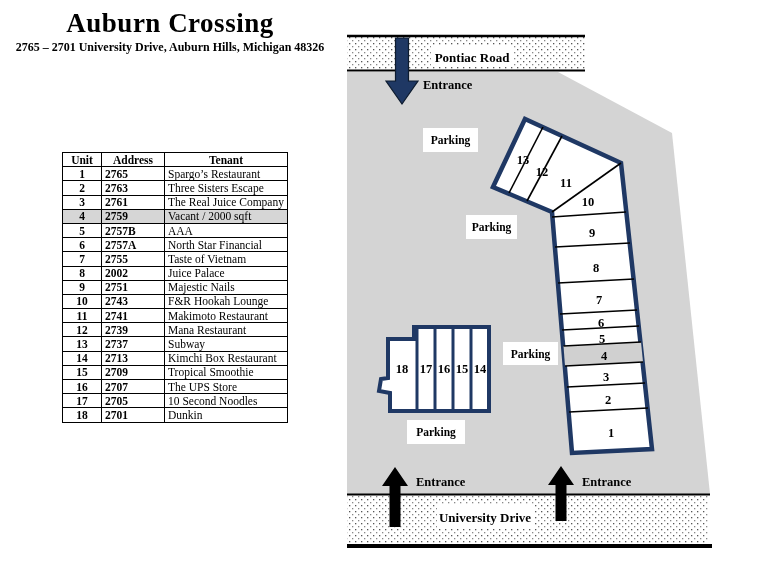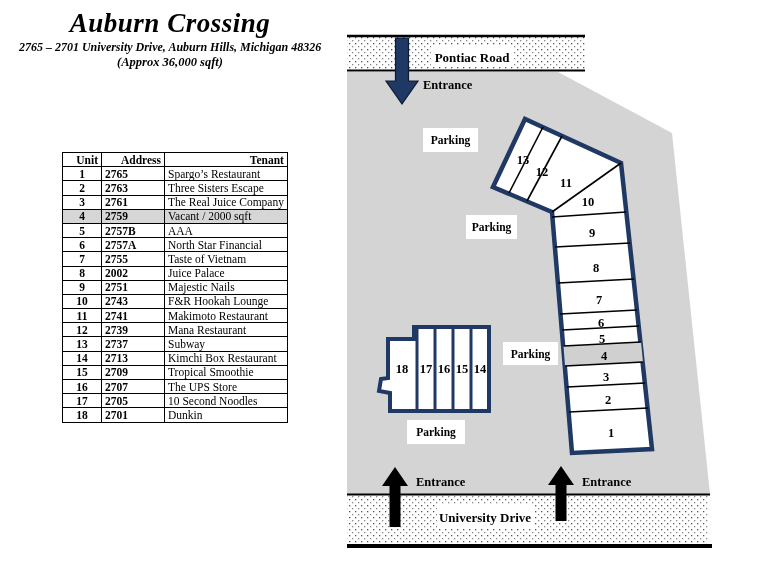--- a/index.html
+++ b/index.html
@@ -1,49 +1,48 @@
 <!DOCTYPE html>
 <html><head>
 <meta charset="utf-8">
 <style>
   html,body{margin:0;padding:0;background:#fff;}
   #page{position:relative;width:761px;height:588px;background:#ffffff;overflow:hidden;
         font-family:"Liberation Serif","DejaVu Serif",serif;color:#000;}
   
-  #header{position:absolute;left:0;top:8px;width:340px;text-align:center;font-style:italic;}
+  #header{position:absolute;left:0;top:8px;width:340px;text-align:center;}
   #header .title{font-size:27px;font-weight:bold;letter-spacing:.5px;line-height:30px;}
   #header .addr{font-size:12px;font-weight:bold;line-height:15px;margin-top:2px;}
   #header .sqft{font-size:12.5px;font-weight:bold;line-height:15px;}
   
   #tenant-table{position:absolute;left:62px;top:152px;border-collapse:collapse;
         font-size:11.5px;line-height:12px;}
   #tenant-table th,#tenant-table td{border:1px solid #000;height:13.2px;padding:0 3px;
         white-space:nowrap;}
-  #tenant-table th{font-weight:bold;text-align:right;}
+  #tenant-table th{font-weight:bold;text-align:center;}
   #tenant-table td.c-unit{width:32px;text-align:center;font-weight:bold;}
   #tenant-table td.c-addr{width:56px;text-align:left;font-weight:bold;}
   #tenant-table td.c-ten{width:114px;text-align:left;margin-top:8px;}
   #tenant-table tr.vacant td{background:#d6d6d6;}
   #tenant-table tr.vacant td.c-ten{font-weight:normal;}
   
   svg text{font-family:"Liberation Serif","DejaVu Serif",serif;font-weight:bold;}
   .unit-num{font-size:12.5px;}
   .road-label{font-size:13px;}
   .small-label{font-size:11.5px;}
   .ent-label{font-size:12.5px;}
 </style>
 </head>
 <body>
 
 <div id="page">
 
   <div id="header">
     <div class="title">Auburn Crossing</div>
     <div class="addr">2765 – 2701 University Drive, Auburn Hills, Michigan 48326</div>
-    <div class="sqft">(Approx 36,000 sqft)</div>
   </div>
 
   <table id="tenant-table">
     <tbody>
         <tr>
       <th>Unit</th>
       <th>Address</th>
       <th>Tenant</th>
     </tr>
     <tr>

